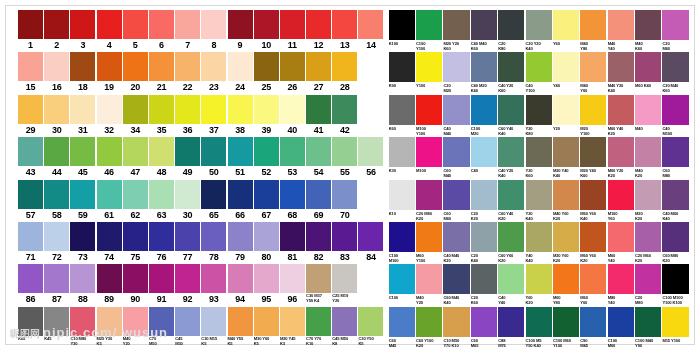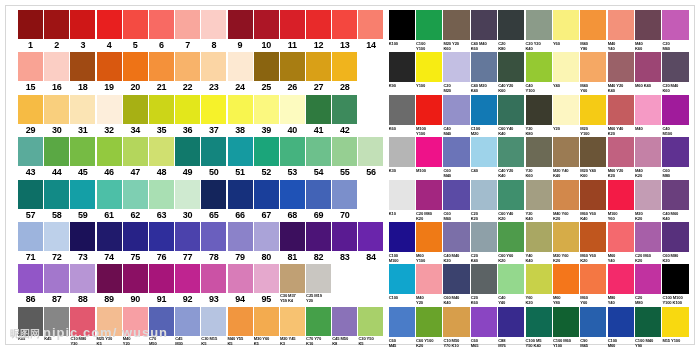--- a/index.html
+++ b/index.html
@@ -514,20 +514,24 @@
           </div>
         <div class="num-cell">
             <span class="num-chip" style="background: rgb(216, 124, 184);"></span>
             <span class="num-label">94</span>
           </div>
         <div class="num-cell">
             <span class="num-chip" style="background: rgb(229, 168, 205);"></span>
             <span class="num-label">95</span>
           </div>
         <div class="num-cell">
+            <span class="num-chip" style="background: rgb(238, 207, 225);"></span>
+            <span class="num-label">96</span>
+          </div>
+        <div class="num-cell">
             <span class="num-chip" style="background: rgb(192, 160, 116);"></span>
             <span class="cmyk-cap">C30 M37
 Y59 K4</span>
           </div>
         <div class="num-cell">
             <span class="num-chip" style="background: rgb(201, 198, 193);"></span>
             <span class="cmyk-cap">C25 M19
 Y20</span>
           </div>
       </div>

